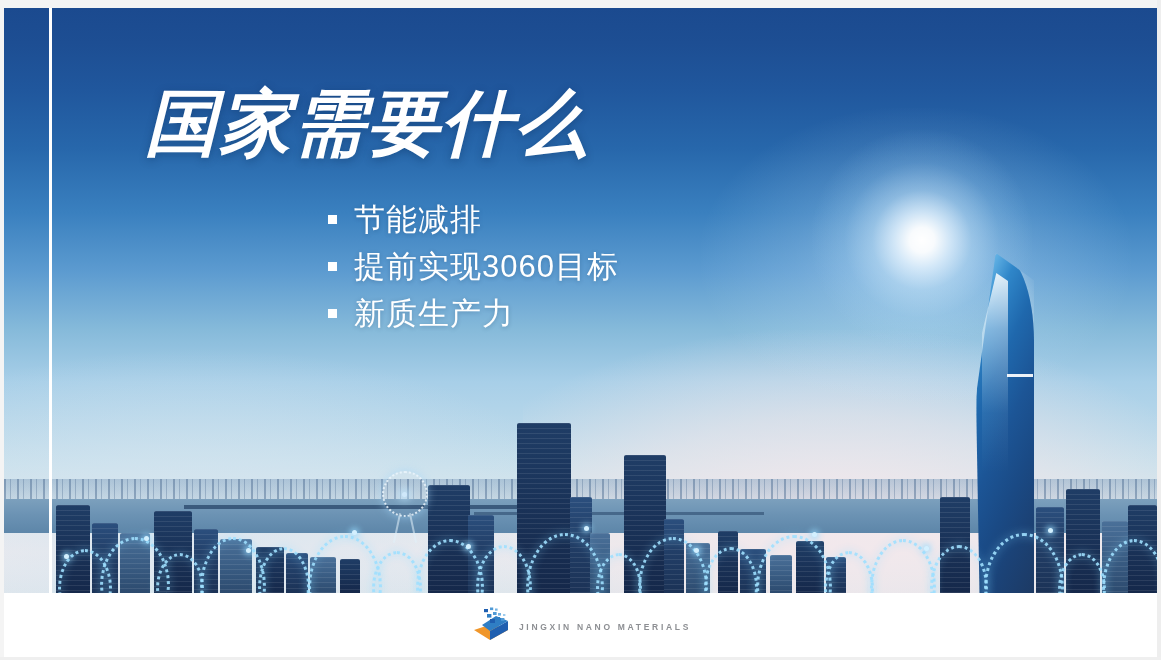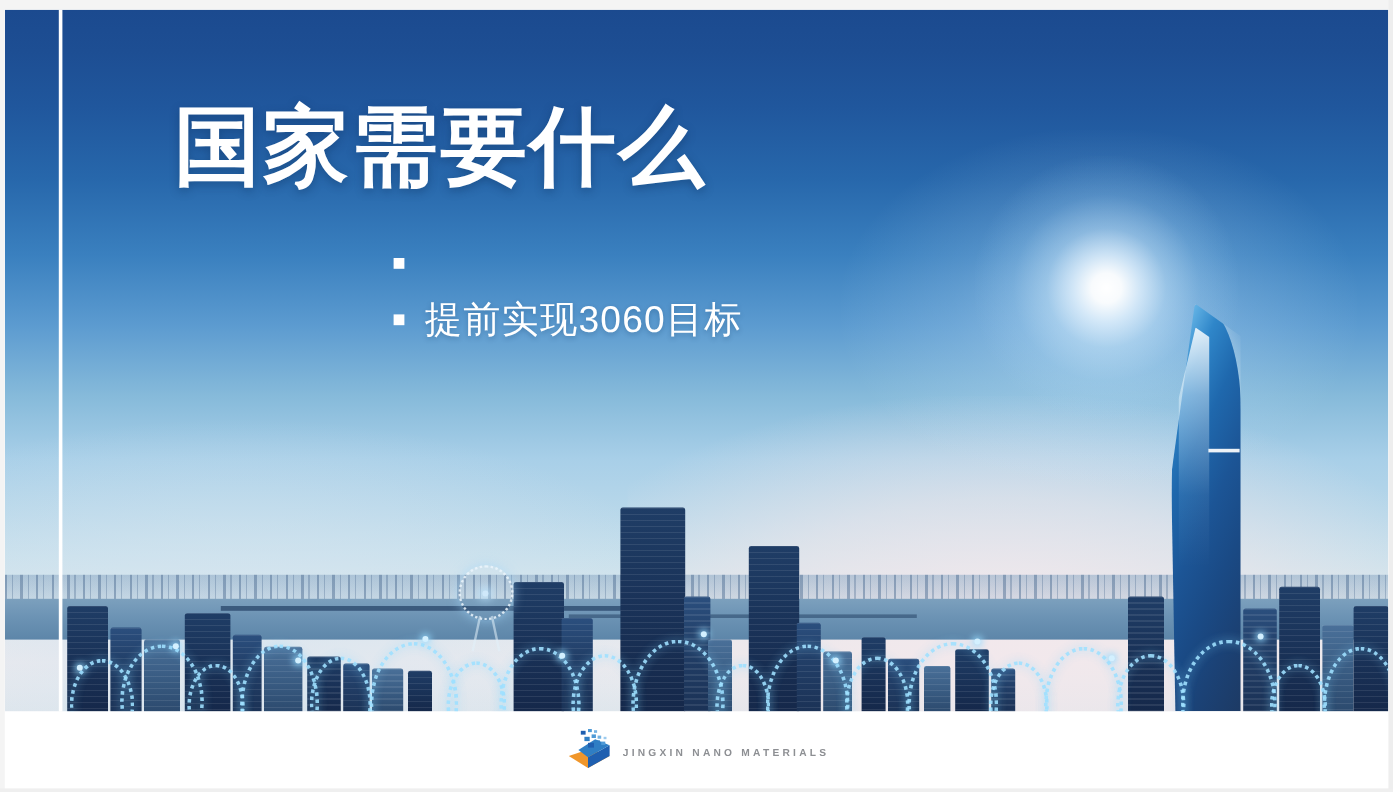--- a/index.html
+++ b/index.html
@@ -211,21 +211,21 @@
     position:absolute; left:49px; top:8px; width:3px; height:585px;
     background:#ffffff; z-index:25;
   }
 
   
   .title {
     position:absolute; left:145px; top:86px;
     font-size:72px; font-weight:bold; color:#ffffff;
     letter-spacing:2px; line-height:1.05;
     text-shadow:0 2px 8px rgba(10,40,80,.35);
-    z-index:30; white-space:nowrap;
+    z-index:30; white-space:nowrap;font-style:italic;
   }
   .bullets {
     position:absolute; left:328px; top:196px;
     z-index:30;
   }
   .bullet-row {
     display:flex; align-items:center;
     height:47px;
   }
   .bullet-mark {
@@ -354,24 +354,29 @@
     </div>
   </div>
 
   <div class="vline"></div>
 
   <div class="title">国家需要什么</div>
 
   <div class="bullets">
     <div class="bullet-row">
       <span class="bullet-mark"></span>
+      <span class="bullet-text">节能减排</span>
     </div>
     <div class="bullet-row">
       <span class="bullet-mark"></span>
       <span class="bullet-text">提前实现3060目标</span>
+    </div>
+    <div class="bullet-row">
+      <span class="bullet-mark"></span>
+      <span class="bullet-text">新质生产力</span>
     </div>
   </div>
 
   <div class="footer">
     <div class="logo">
       <svg class="logo-mark" viewBox="0 0 40 38">
         <polygon points="4,24 22,18 38,24 20,34" fill="#f0962a"></polygon>
         <polygon points="20,34 38,24 38,15 20,25" fill="#1f5fb0"></polygon>
         <polygon points="20,25 38,15 26,10 12,19" fill="#2f7ec4"></polygon>
         <rect x="20" y="13" width="5" height="4" fill="#1f5fb0"></rect>

